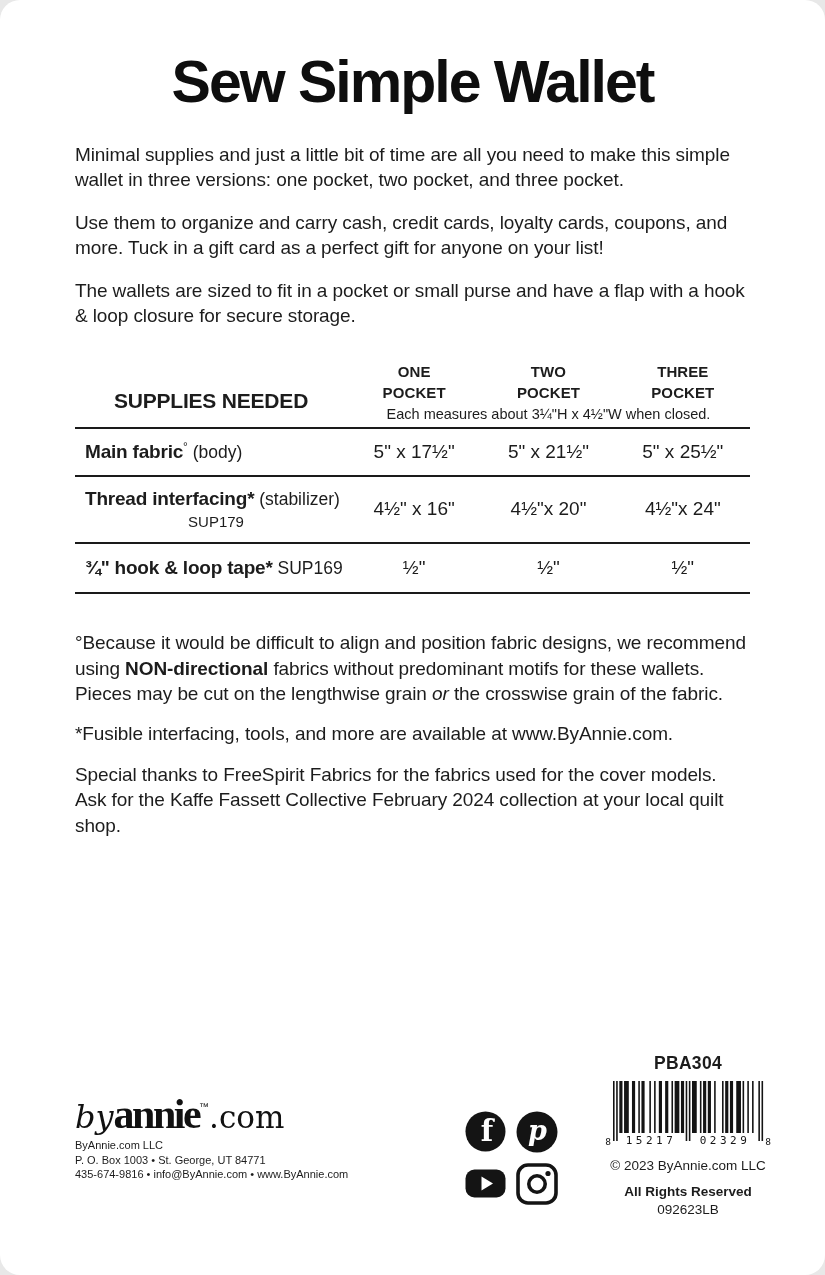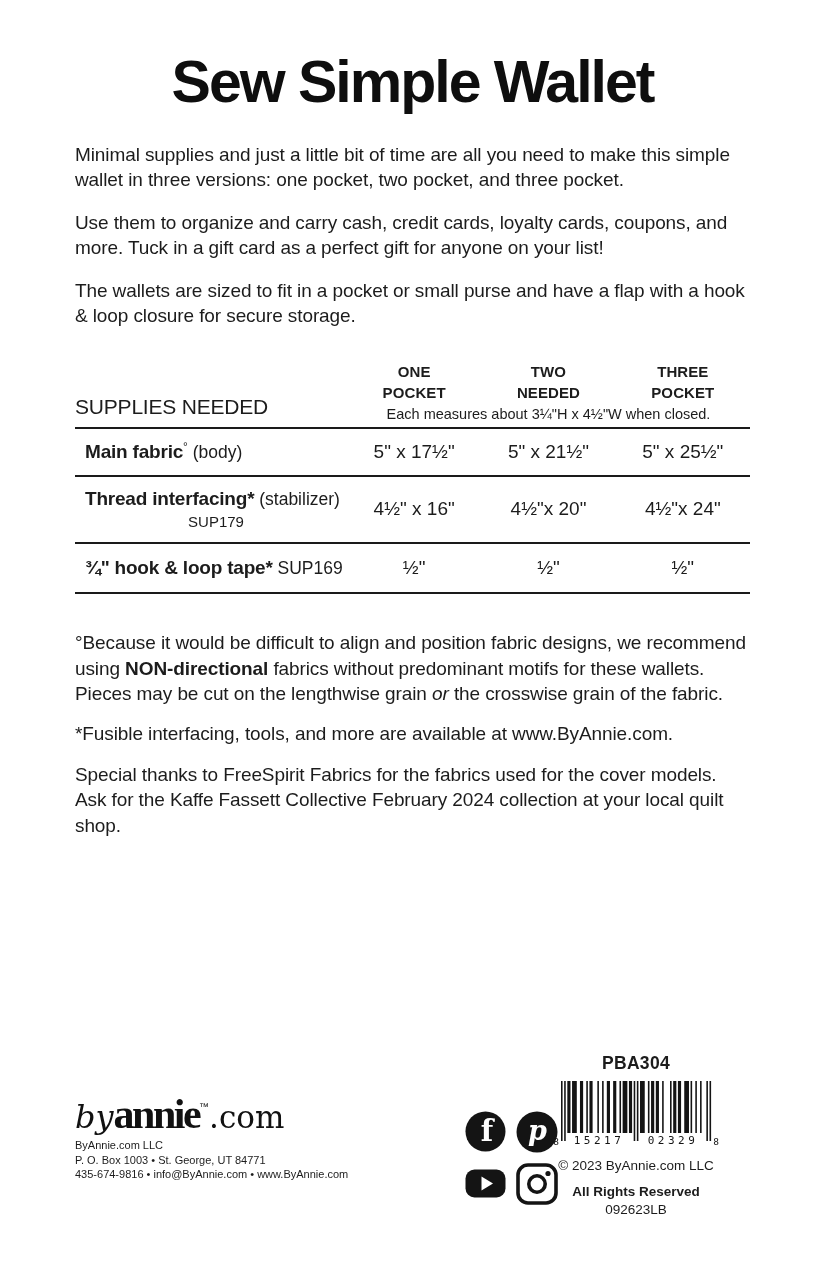--- a/index.html
+++ b/index.html
@@ -1,40 +1,40 @@
 <!DOCTYPE html>
 <html><head>
 <meta charset="utf-8">
 <style>
   * { margin:0; padding:0; box-sizing:border-box; }
   html,body { background:#e8e8e8; }
   .page {
     width:825px; height:1275px; background:#ffffff; position:relative;
     font-family:"Liberation Sans", sans-serif; color:#1c1c1c;
-    margin:0 auto; overflow:hidden;
+    margin:0 auto; overflow:hidden;border-radius:20px;
   }
   .content { padding:0 75px; }
   h1.title {
     text-align:center; font-size:59px; font-weight:bold; letter-spacing:-2px;
     color:#0e0e0e; margin:48px 0 26px;
   }
   p.body {
     font-size:19px; line-height:1.34; letter-spacing:-0.1px; margin:0 0 17px;
     color:#1c1c1c;
   }
   p.body b { font-weight:bold; }
   p.body i { font-style:italic; }
 
   
   .supplies { margin-top:32px; }
   .sup-head {
     display:grid; grid-template-columns:272px 1fr; align-items:end;
     border-bottom:2px solid #1a1a1a;
   }
-  .sup-title { font-size:21px; font-weight:normal; letter-spacing:-0.2px; padding-bottom:8px; }
+  .sup-title { font-size:21px; font-weight:bold; letter-spacing:-0.2px; padding-bottom:14px;text-align:center; }
   .cols { display:grid; grid-template-columns:1fr 1fr 1fr; }
   .colhead {
     white-space:pre-line; text-align:center; font-weight:bold;
     font-size:15px; line-height:1.4; letter-spacing:0.1px;
   }
   .measure-note { grid-column:1/4; text-align:center; font-size:14.5px; padding:3px 0 5px; }
   .sup-row {
     display:grid; grid-template-columns:272px 1fr 1fr 1fr; align-items:center;
     border-bottom:2px solid #1a1a1a;
   }
@@ -62,21 +62,21 @@
   .lg-com { font-family:"DejaVu Serif", serif; font-size:31px; }
   .company { font-size:11px; line-height:1.34; color:#1c1c1c; }
   .company:first-of-type { margin-top:3px; }
 
   .social-block {
     position:absolute; left:465px; top:1111px;
     display:grid; grid-template-columns:41px 42px; gap:10px 10px;
   }
   .social-block svg { display:block; }
 
-  .barcode-block { position:absolute; left:552px; top:1053px; width:168px; text-align:center; }
+  .barcode-block { position:absolute; left:604px; top:1053px; width:168px; text-align:center; }
   .product-code { font-size:17.5px; font-weight:bold; letter-spacing:0.3px; margin-bottom:7px; }
   .barcode-svg rect { fill:#141414; }
   .barcode-svg text { fill:#141414; font-family:"DejaVu Sans Mono", monospace; }
   .copyright { font-size:13.5px; line-height:1.32; margin-top:6px; }
 </style>
 </head>
 <body>
 
 <div class="page">
   <div class="content">
@@ -86,21 +86,21 @@
     <p class="body">Use them to organize and carry cash, credit cards, loyalty cards, coupons, and more. Tuck in a gift card as a perfect gift for anyone on your list!</p>
     <p class="body">The wallets are sized to fit in a pocket or small purse and have a flap with a hook &amp; loop closure for secure storage.</p>
 
     <section class="supplies">
       <div class="sup-head">
         <div class="sup-title">SUPPLIES NEEDED</div>
         <div class="cols">
           <div class="colhead">ONE
 POCKET</div>
           <div class="colhead">TWO
-NEEDED</div>
+POCKET</div>
           <div class="colhead">THREE
 POCKET</div>
           <div class="measure-note">Each measures about 3¼"H x 4½"W when closed.</div>
         </div>
       </div>
 
       <div class="sup-row row-1">
         <div class="rlabel"><span class="rname">Main fabric</span><span class="rsup">°</span><span class="rrest"> (body)</span></div>
         <div class="rval">5" x 17½"</div>
         <div class="rval">5" x 21½"</div>

